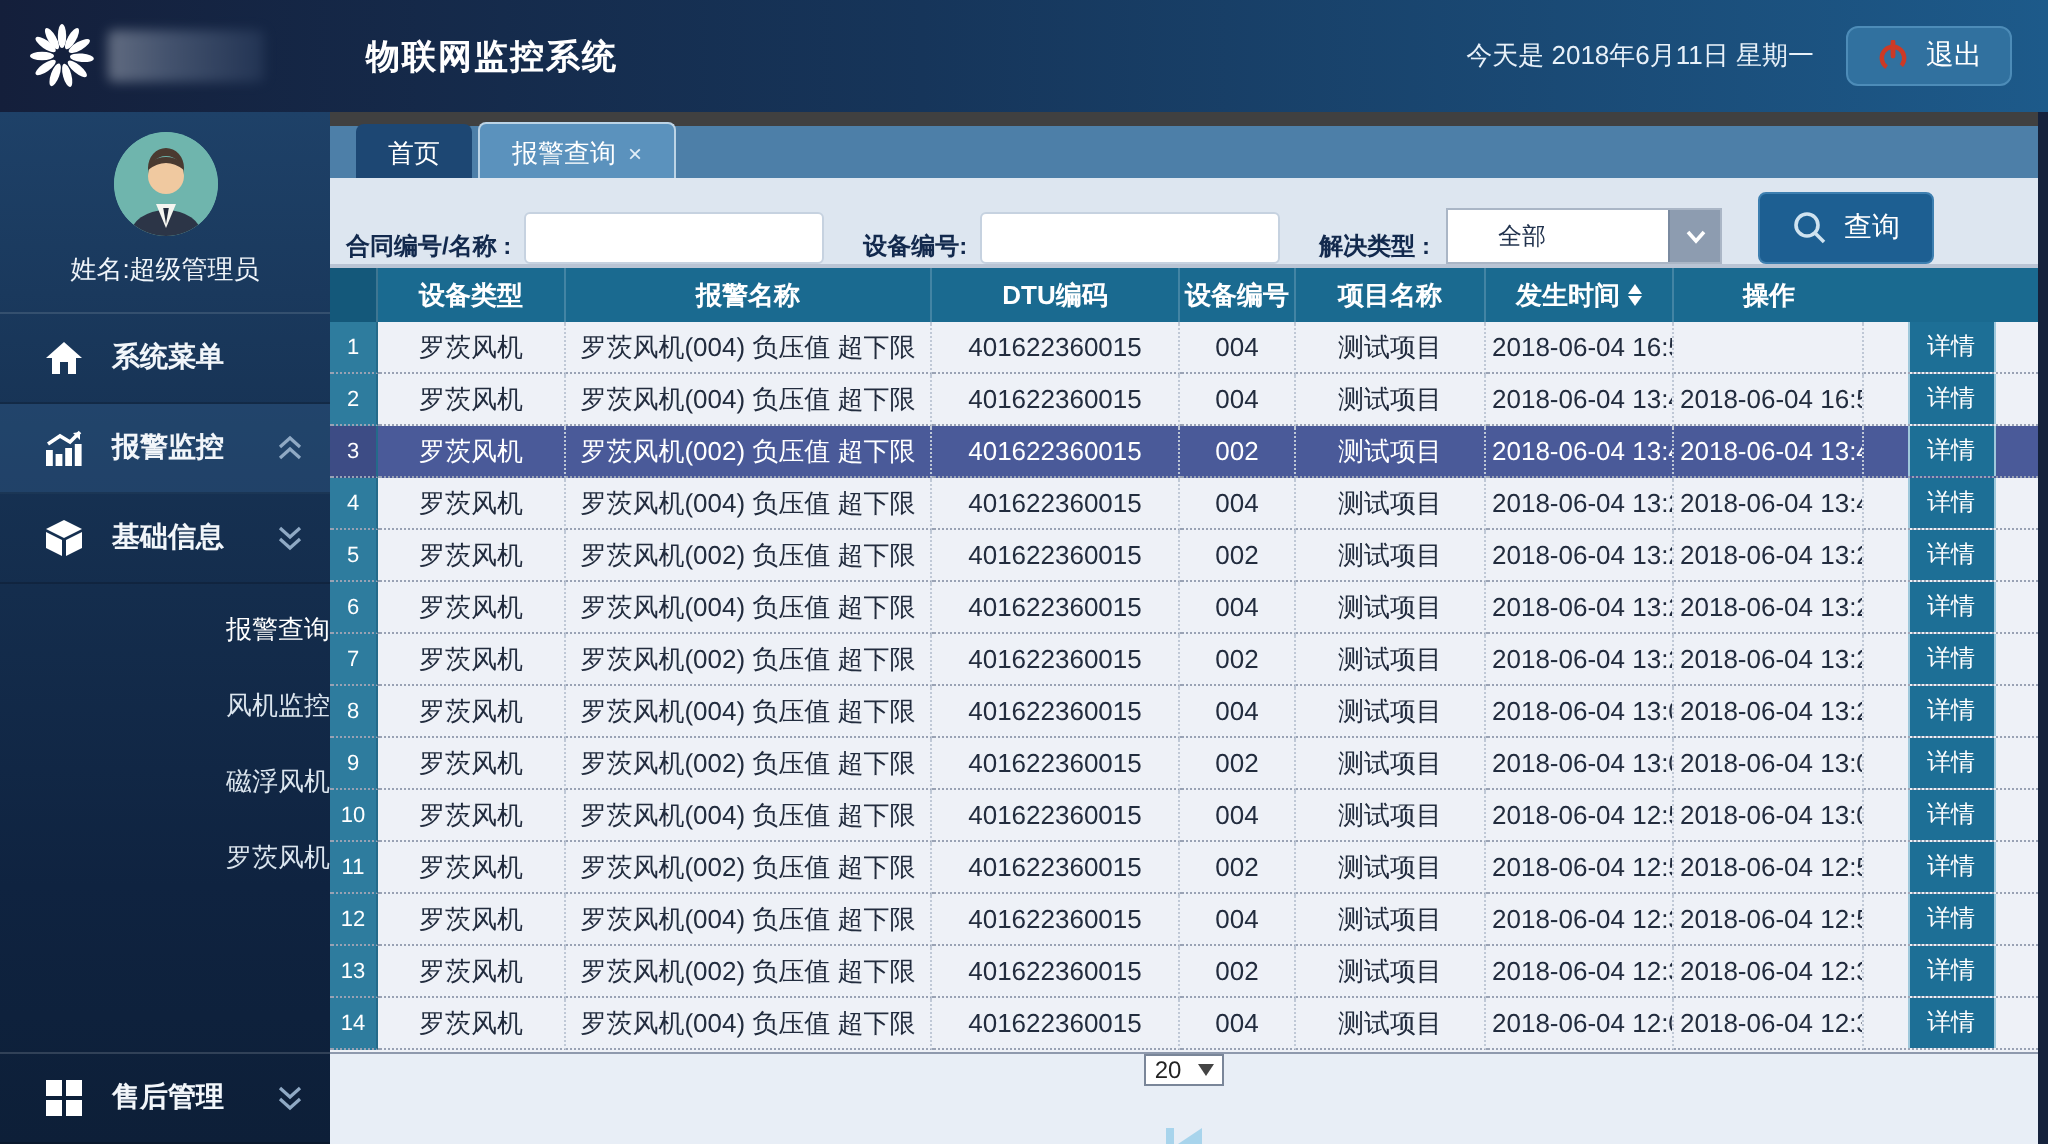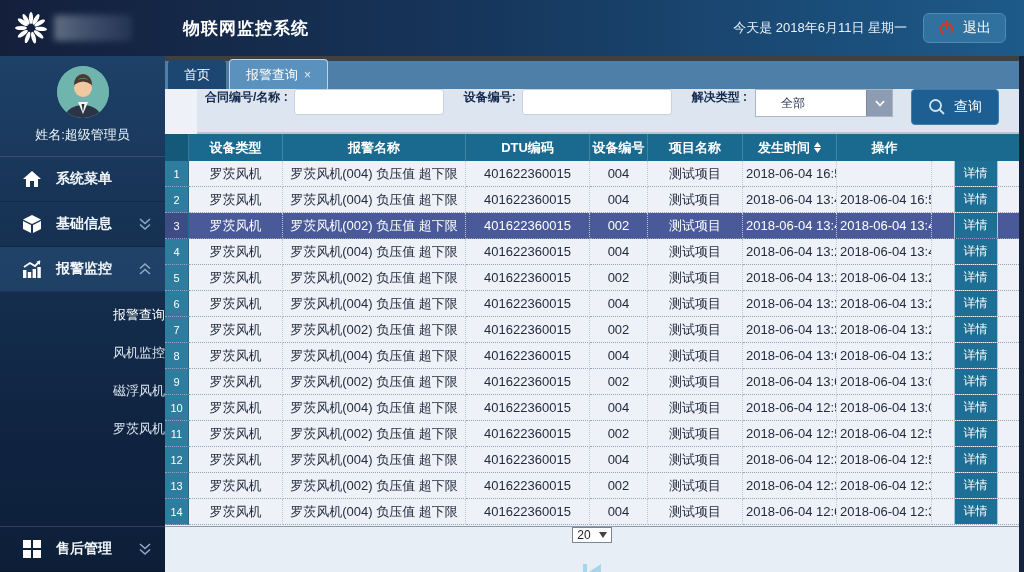--- a/index.html
+++ b/index.html
@@ -40,30 +40,30 @@
   .menu-item.active { background:rgba(46,88,132,.45); }
   .submenu { padding:4px 0 8px; }
   .submenu-item { padding:10px 0 10px 64px; font-size:13px; color:#dbe5ee; cursor:pointer; }
   .submenu-item.current { color:#ffffff; }
   .sidebar-bottom { margin-top:auto; border-top:1px solid rgba(255,255,255,.15); }
 
   
   .main { flex:1; display:flex; flex-direction:column; min-width:0;
           border-right:5px solid #15223c; background:#eef1f7; }
 
-  .tabstrip { height:33px; background:#4d7fa8; border-top:5px solid #404040;
-              display:flex; align-items:flex-end; padding-left:3px; flex-shrink:0; }
+  .tabstrip { height:33px; background:#4d7fa8; border-top:7px solid #404040;
+              display:flex; align-items:center; padding-left:13px; flex-shrink:0; }
   .tab { padding:6px 16px 5px; font-size:13px; color:#fff; border-radius:4px 4px 0 0;
          margin-right:3px; cursor:pointer; }
   .tab.home { background:#1d4773; }
   .tab.active { background:#5b92bd; border:1px solid #bcd4e6; border-bottom:none; display:flex; gap:6px; align-items:center; }
   .tab .close-x { font-size:12px; color:#e3eef7; cursor:pointer; }
 
   .filterbar { height:45px; background:#dde6f0; border-bottom:2px solid #b9c4d4;
-               display:flex; align-items:flex-start; padding-left:8px; gap:6px; flex-shrink:0;margin-left:32px; }
+               display:flex; align-items:flex-end; padding-left:8px; gap:6px; flex-shrink:0; }
   .f-label { font-size:12px; font-weight:bold; color:#12294d; white-space:nowrap; }
   .f-input { width:150px; height:26px; border:1px solid #c6d2e0; border-radius:3px; background:#fff;
              font-size:12px; padding:0 6px; }
   .f-select { display:flex; width:138px; height:28px; border:1px solid #aab6c6; background:#fff;
               align-items:center; margin-left:2px; cursor:pointer; }
   .f-select .sel-text { flex:1; font-size:12px; color:#22334e; padding-left:25px; }
   .f-select .sel-btn { width:26px; height:100%; background:#8d9cb0; display:flex; align-items:center;
                        justify-content:center; border-left:1px solid #7a8aa0; }
   .search-btn { margin-left:12px; height:36px; background:#1d5f92; border:1px solid #3d7fb0; border-radius:4px;
                 color:#fff; font-size:14px; display:flex; align-items:center; gap:8px; padding:0 16px; cursor:pointer; }
@@ -156,45 +156,45 @@
         <div class="user-name">姓名:超级管理员</div>
       </div>
 
       <div class="menu">
         <div class="menu-item">
           <svg class="mi-icon" viewBox="0 0 20 20">
             <path d="M10 2 L19 10 H16 V18 H12 V12 H8 V18 H4 V10 H1 Z" fill="#fff"></path>
           </svg>
           <span>系统菜单</span>
         </div>
-        <div class="menu-item">
-          <svg class="mi-icon" viewBox="0 0 20 20">
-            <path d="M10 1 L19 5.5 L10 10 L1 5.5 Z" fill="#fff"></path>
-            <path d="M1 7 L9 11 V19 L1 15 Z" fill="#fff"></path>
-            <path d="M19 7 L11 11 V19 L19 15 Z" fill="#fff"></path>
-          </svg>
-          <span>基础信息</span>
-          <svg class="chev" viewBox="0 0 16 16">
-            <polyline points="3,3 8,7.5 13,3" fill="none" stroke="#8fa9c4" stroke-width="1.6"></polyline>
-            <polyline points="3,8.5 8,13 13,8.5" fill="none" stroke="#8fa9c4" stroke-width="1.6"></polyline>
-          </svg>
-        </div>
         <div class="menu-item active">
           <svg class="mi-icon" viewBox="0 0 20 20">
             <rect x="1" y="11" width="3.4" height="8" fill="#fff"></rect>
             <rect x="5.8" y="13" width="3.4" height="6" fill="#fff"></rect>
             <rect x="10.6" y="10" width="3.4" height="9" fill="#fff"></rect>
             <polyline points="2,8 8,4 13,7 18,2" fill="none" stroke="#fff" stroke-width="1.8"></polyline>
             <path d="M18 2 L14.5 2.5 L18 6 Z" fill="#fff"></path>
             <rect x="15.4" y="8" width="3.4" height="11" fill="#fff"></rect>
           </svg>
           <span>报警监控</span>
           <svg class="chev" viewBox="0 0 16 16">
             <polyline points="3,7.5 8,3 13,7.5" fill="none" stroke="#8fa9c4" stroke-width="1.6"></polyline>
             <polyline points="3,13 8,8.5 13,13" fill="none" stroke="#8fa9c4" stroke-width="1.6"></polyline>
+          </svg>
+        </div>
+        <div class="menu-item">
+          <svg class="mi-icon" viewBox="0 0 20 20">
+            <path d="M10 1 L19 5.5 L10 10 L1 5.5 Z" fill="#fff"></path>
+            <path d="M1 7 L9 11 V19 L1 15 Z" fill="#fff"></path>
+            <path d="M19 7 L11 11 V19 L19 15 Z" fill="#fff"></path>
+          </svg>
+          <span>基础信息</span>
+          <svg class="chev" viewBox="0 0 16 16">
+            <polyline points="3,3 8,7.5 13,3" fill="none" stroke="#8fa9c4" stroke-width="1.6"></polyline>
+            <polyline points="3,8.5 8,13 13,8.5" fill="none" stroke="#8fa9c4" stroke-width="1.6"></polyline>
           </svg>
         </div>
         <div class="submenu">
           <div class="submenu-item current">报警查询</div>
           <div class="submenu-item">风机监控</div>
           <div class="submenu-item">磁浮风机</div>
           <div class="submenu-item">罗茨风机</div>
         </div>
       </div>
 

